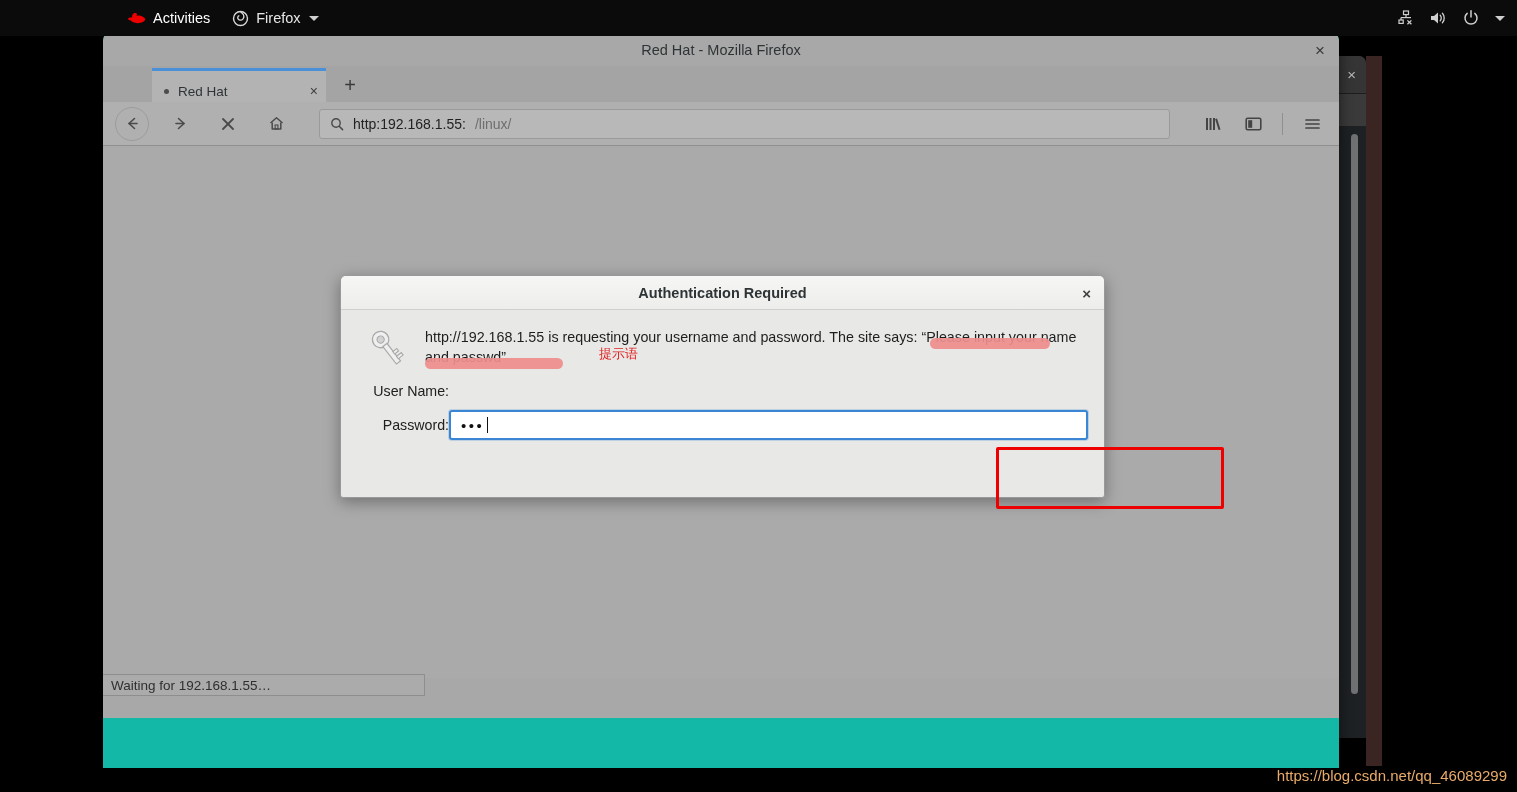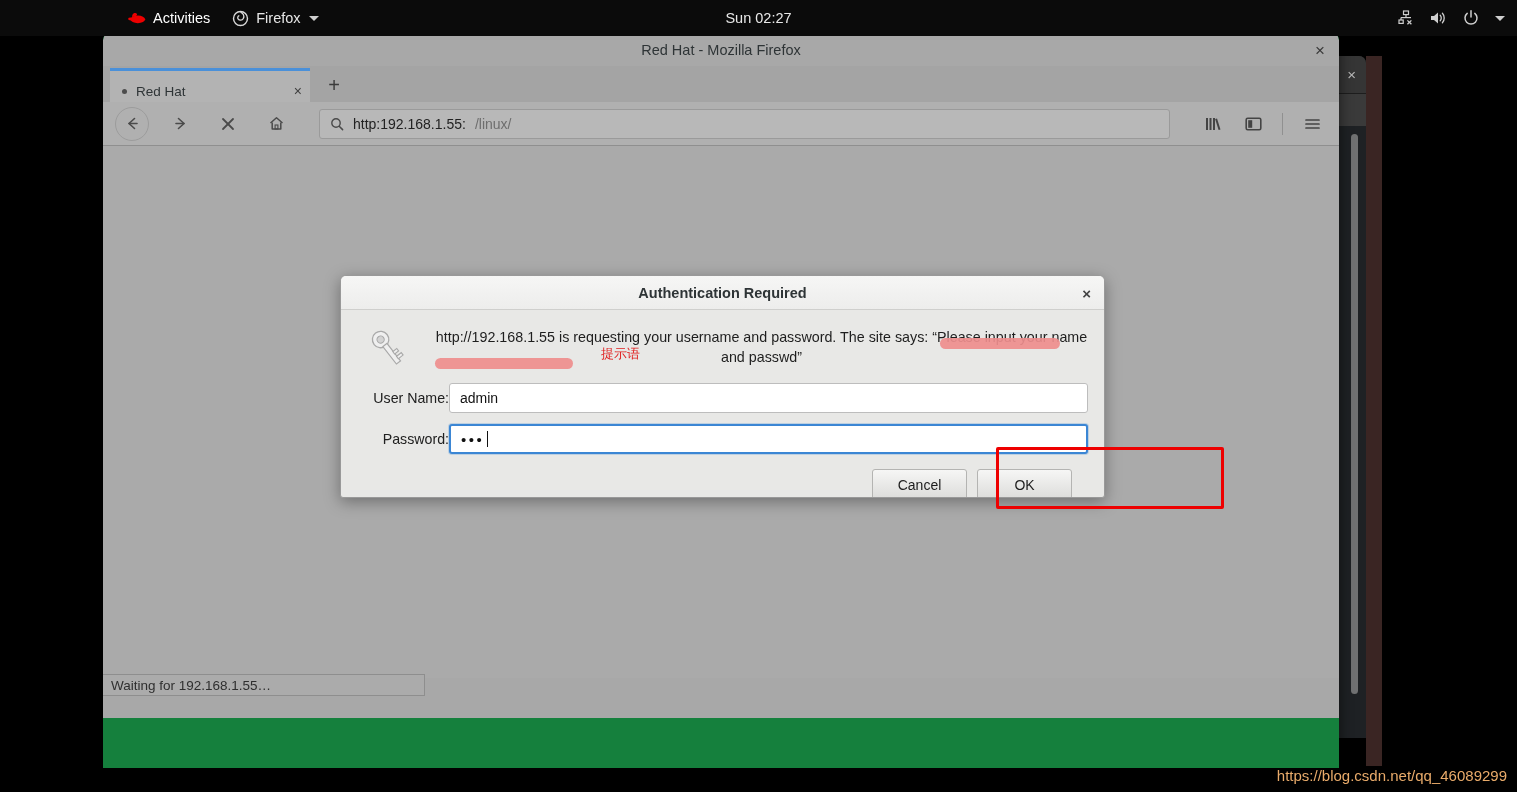--- a/index.html
+++ b/index.html
@@ -56,42 +56,42 @@
     position: absolute; right: 28px; bottom: 50px; color: #7d7d7d; font-size: 13px;
   }
   .bgwin-frame {
     position: absolute; left: 1366px; top: 56px; width: 16px; height: 710px;
     background: #3a2523;
   }
 
   
   .ffwin {
     position: absolute; left: 103px; top: 33px; width: 1236px; height: 735px;
-    background: #15803d; border-radius: 7px 7px 0 0; overflow: hidden;
+    background: #14b8a6; border-radius: 7px 7px 0 0; overflow: hidden;
     box-shadow: 0 2px 14px rgba(0,0,0,.55);
   }
   .ff-title {
     position: relative; height: 33px; background: #a8a8a8;
     display: flex; align-items: center; justify-content: center;
     font-size: 14.5px; color: #2e3436; border-radius: 7px 7px 0 0;
   }
   .ff-title-close {
     position: absolute; right: 14px; top: 50%; transform: translateY(-50%);
     font-size: 17px; color: #3a3a3a; line-height: 1;
   }
 
   
   .ff-tabs {
     height: 36px; background: #a4a4a4; display: flex; align-items: flex-end;
     padding-left: 7px;
   }
   .ff-tab {
-    position: relative; width: 200px; height: 34px; background: #b3b3b3;
+    position: relative; width: 174px; height: 34px; background: #b3b3b3;
     display: flex; align-items: center; padding: 12px 8px 0 12px;
-    font-size: 13.5px; color: #2e3436; border-radius: 2px 2px 0 0;
+    font-size: 13.5px; color: #2e3436; border-radius: 2px 2px 0 0; margin-left: 42px;
   }
   .ff-tab::before {
     content: ""; position: absolute; left: 0; right: 0; top: 0; height: 2.5px;
     background: #4a90d9;
   }
   .ff-tab-fav {
     width: 5px; height: 5px; background: #4c4c4c; border-radius: 50%; margin-right: 9px; flex: none;
   }
   .ff-tab-label { flex: 1; white-space: nowrap; overflow: hidden; text-overflow: ellipsis; }
   .ff-tab-close { font-size: 14px; color: #3f3f3f; padding-left: 6px; line-height: 1; }
@@ -153,33 +153,33 @@
     background: linear-gradient(#f6f6f5, #ededec);
     border-bottom: 1px solid #cfcfcd;
     display: flex; align-items: center; justify-content: center;
     font-size: 14.5px; font-weight: bold; color: #2e3436;
   }
   .dlg-close {
     position: absolute; right: 13px; top: 50%; transform: translateY(-50%);
     font-size: 15px; color: #444; line-height: 1;
   }
   .dlg-body { padding: 14px 16px 0 16px; }
-  .dlg-msgrow { display: flex; gap: 16px; text-align: center; }
+  .dlg-msgrow { display: flex; gap: 6px; }
   .key-icon { width: 62px; flex: none; display: flex; justify-content: center; padding-top: 2px; }
   .dlg-msg {
     position: relative; flex: 1; font-size: 14.3px; color: #1e1e1e; line-height: 20px;
     padding-top: 3px;
   }
   .hl {
     position: absolute; background: #ee8d8d; height: 11px; border-radius: 6px; opacity: .92;
   }
   .hl-a { left: 505px; top: 14px; width: 120px; }
   .hl-b { left: 0px;   top: 34px; width: 138px; }
   .dlg-cjk {
-    position: absolute; left: 166px; top: 20px; color: #e01b1b; font-size: 13px;
+    position: absolute; left: 174px; top: 20px; color: #e01b1b; font-size: 13px;
   }
   .field-row {
     display: flex; align-items: center; margin-top: 11px; padding-left: 2px;
   }
   .field-label {
     width: 90px; text-align: right; 
     font-size: 14.2px; color: #202020;
   }
   .field-input {
     flex: 1; height: 30px; background: #fff; border: 1px solid #bdbdbd; border-radius: 3px;
@@ -338,37 +338,30 @@
         <div class="dlg-msg">
           <span>http://192.168.1.55 is requesting your username and password. The site says: “Please input your name and passwd”</span>
           <span class="hl hl-a"></span>
           <span class="hl hl-b"></span>
           <span class="dlg-cjk">提示语</span>
         </div>
       </div>
 
       <div class="field-row">
         <div class="field-label">User Name:</div>
-        <div class="field-input">
-          <span>admin</span>
-        </div>
       </div>
 
       <div class="field-row">
         <div class="field-label">Password:</div>
         <div class="field-input focused">
           <span class="pw-dots">•••</span>
           <span class="caret"></span>
         </div>
       </div>
 
-      <div class="dlg-actions">
-        <div class="dlg-btn">Cancel</div>
-        <div class="dlg-btn">OK</div>
-      </div>
     </div>
   </div>
 
   <div class="annot-box"></div>
 
   <div class="topbar">
     <div class="tb-left">
       <div class="tb-item active">
         <svg class="rh-logo" viewBox="0 0 22 15">
           <ellipse cx="13" cy="9" rx="8" ry="4.2" fill="#e00"></ellipse>
@@ -380,21 +373,20 @@
       <div class="tb-item">
         <svg class="ff-logo" viewBox="0 0 18 18">
           <circle cx="9" cy="9" r="7.4" fill="none" stroke="#d8d8d8" stroke-width="1.5"></circle>
           <path d="M9 2.2 C12 3.6 13.4 6.2 12 9 C10.8 11.4 7.6 11.2 6.4 9.4 C5.6 8.2 6.2 6.4 7.8 6" fill="none" stroke="#d8d8d8" stroke-width="1.4"></path>
         </svg>
         <span>Firefox</span>
         <span class="caret-dn"></span>
       </div>
     </div>
 
-    <div class="tb-clock">Sun 02:27</div>
 
     <div class="tb-right">
       <svg width="18" height="18" viewBox="0 0 18 18">
         <rect x="6.5" y="2" width="5" height="3.6" fill="none" stroke="#cfcfcf" stroke-width="1.2"></rect>
         <line x1="9" y1="5.6" x2="9" y2="8.6" stroke="#cfcfcf" stroke-width="1.2"></line>
         <line x1="4" y1="8.6" x2="14" y2="8.6" stroke="#cfcfcf" stroke-width="1.2"></line>
         <line x1="4" y1="8.6" x2="4" y2="11" stroke="#cfcfcf" stroke-width="1.2"></line>
         <rect x="2" y="11" width="4.2" height="3.4" fill="none" stroke="#cfcfcf" stroke-width="1.2"></rect>
         <line x1="10.4" y1="11.4" x2="14.4" y2="15.2" stroke="#cfcfcf" stroke-width="1.3"></line>
         <line x1="14.4" y1="11.4" x2="10.4" y2="15.2" stroke="#cfcfcf" stroke-width="1.3"></line>

